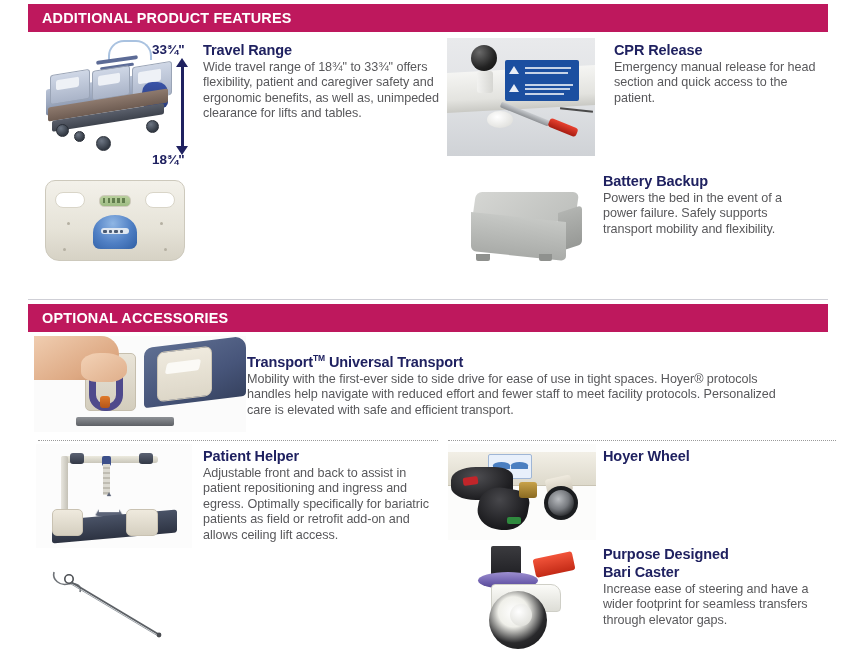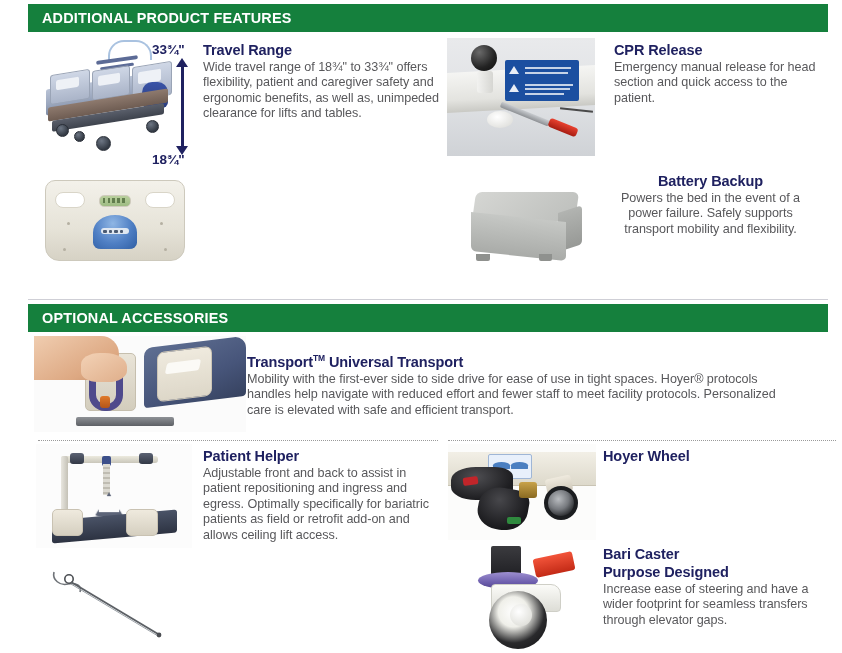--- a/index.html
+++ b/index.html
@@ -9,21 +9,21 @@
     font-family: "Liberation Sans", sans-serif;
     overflow: hidden;
   }
   .page { position: relative; width: 842px; height: 653px; }
 
   
   .section-bar {
     position: absolute;
     left: 28px; right: 14px;
     height: 28px;
-    background: #15803d;
+    background: #be185d;
     display: flex;
     align-items: center;
     padding-left: 14px;
   }
   .section-bar .title {
     color: #ffffff;
     font-size: 15.5px;
     font-weight: bold;
     letter-spacing: 0.2px;
     transform: scaleX(0.93);
@@ -618,21 +618,21 @@
 
 
   <div class="photo battery" style="left:460px; top:178px; width:136px; height:98px;">
     <div class="bat-top"></div>
     <div class="bat-side"></div>
     <div class="bat-front"></div>
     <div class="bat-foot" style="left:12%;"></div>
     <div class="bat-foot" style="left:58%;"></div>
   </div>
 
-  <div class="feature" style="left:603px; top:173px; width:215px;text-align:center;">
+  <div class="feature" style="left:603px; top:173px; width:215px;">
     <div class="feat-head">Battery Backup</div>
     <div class="feat-body">Powers the bed in the event of a power failure. Safely supports transport mobility and flexibility.</div>
   </div>
 
   <div class="bar-rule" style="left:28px; right:14px; top:299px;"></div>
 
   <div class="section-bar" style="top:304px;">
     <span class="title">OPTIONAL ACCESSORIES</span>
   </div>
 
@@ -709,18 +709,18 @@
   <div class="photo caster-img" style="left:462px; top:544px; width:134px; height:106px;">
     <div class="bc-leg"></div>
     <div class="bc-red"></div>
     <div class="bc-purple"></div>
     <div class="bc-housing"></div>
     <div class="bc-wheel"></div>
     <div class="bc-hub"></div>
   </div>
 
   <div class="feature" style="left:603px; top:546px; width:215px;">
+    <div class="feat-head">Purpose Designed</div>
     <div class="feat-head">Bari Caster</div>
-    <div class="feat-head">Purpose Designed</div>
     <div class="feat-body">Increase ease of steering and have a wider footprint for seamless transfers through elevator gaps.</div>
   </div>
 
 </div>
 
 </body></html>

